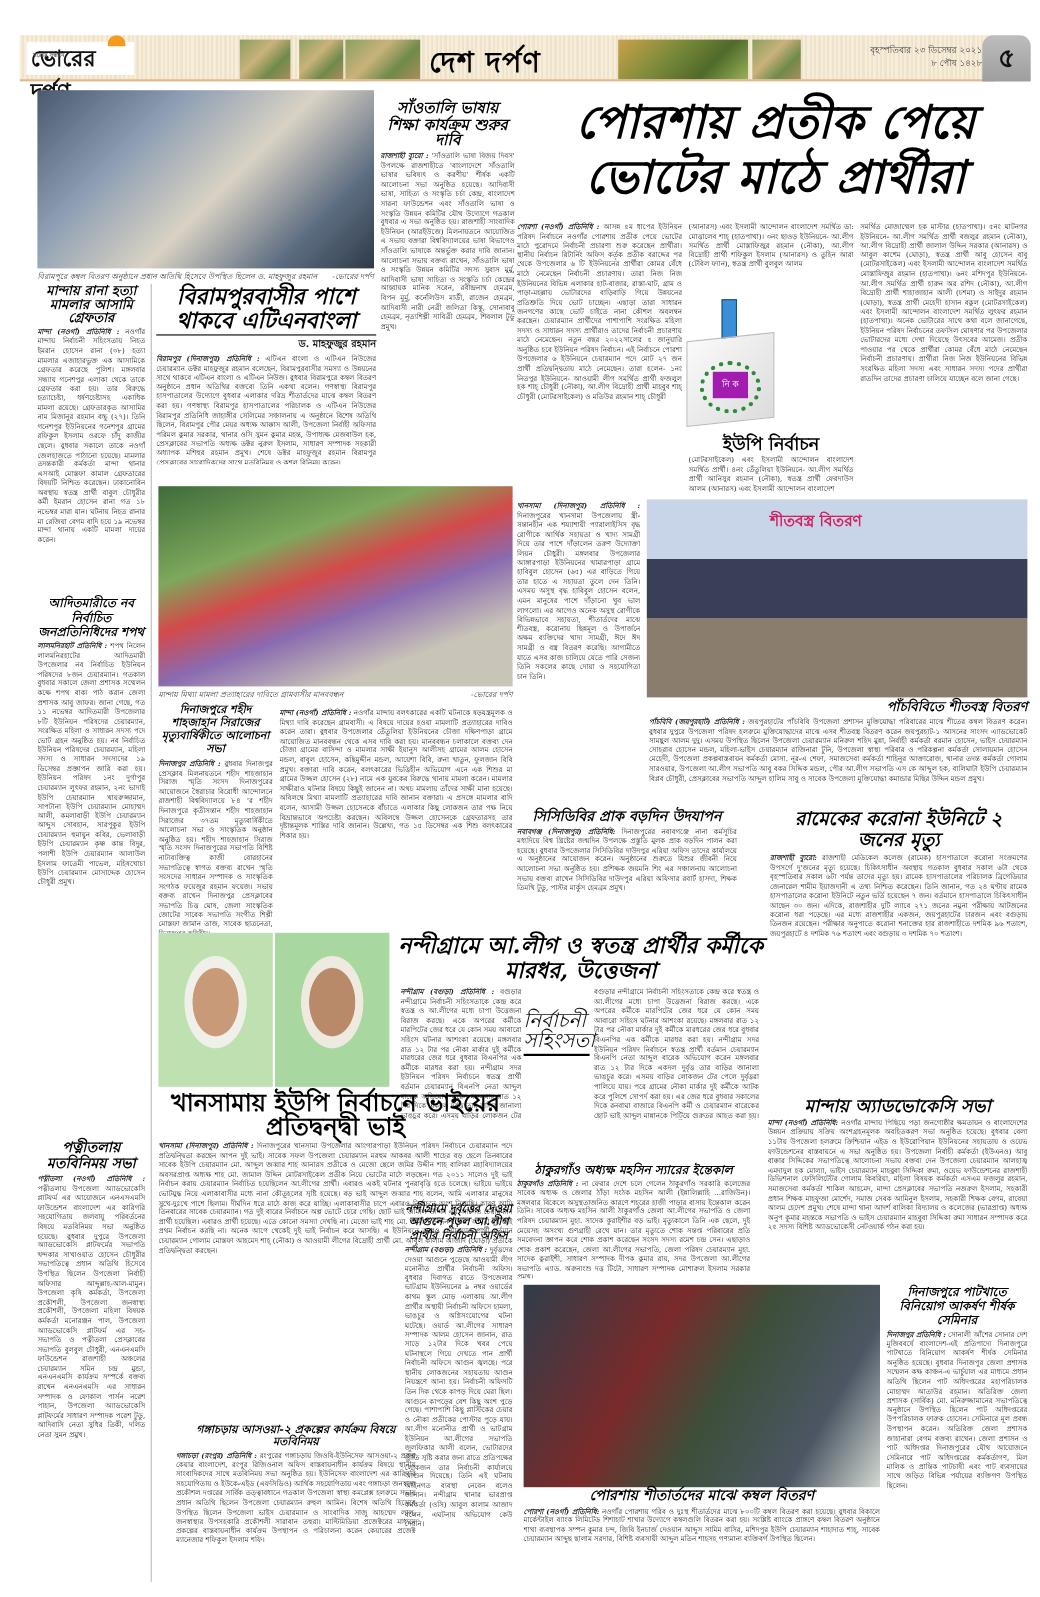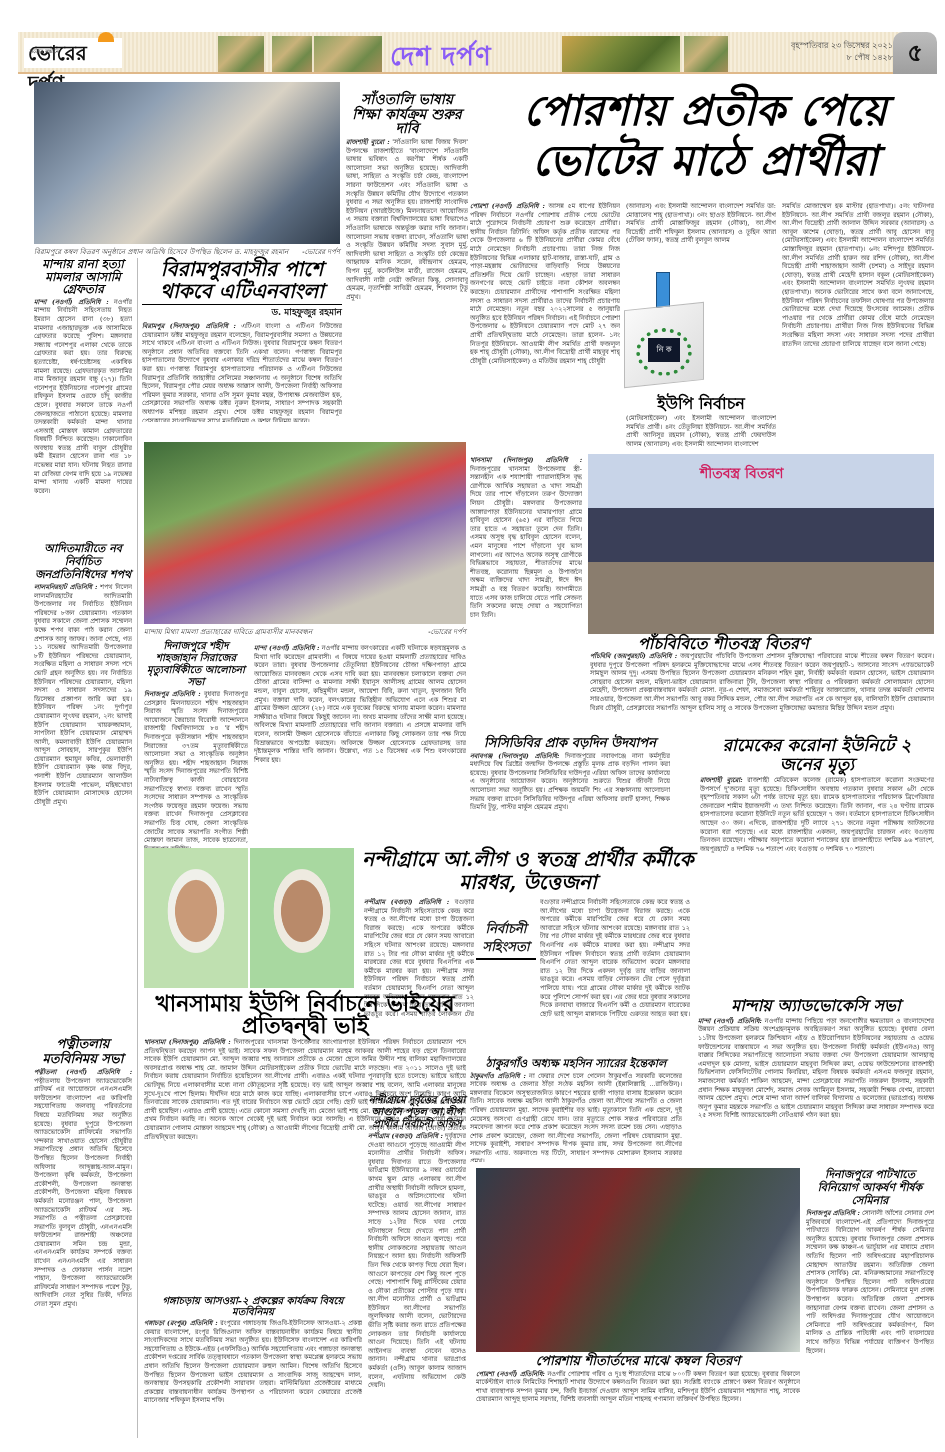--- a/index.html
+++ b/index.html
@@ -3,42 +3,42 @@
 <meta charset="utf-8">
 <style>
 *{box-sizing:border-box;margin:0;padding:0}
 body{width:945px;height:1452px;background:#fff;font-family:"DejaVu Serif",serif;color:#111;position:relative;overflow:hidden}
 .abs{position:absolute}
 .mast-right{left:18px;top:32px;width:886px;height:42px;background:repeating-linear-gradient(90deg,#f6eedb 0 2px,#efe4cb 2px 4px);border-bottom:2px solid #e0b98a}
 .logo{left:24px;top:38px;width:98px;height:30px;background:#fff;font-weight:bold;font-size:20px;line-height:30px;padding-left:4px;color:#111}
 .logo .sun{position:absolute;right:8px;top:-6px;width:16px;height:10px;border-radius:16px 16px 0 0;background:#f49a1c}
 .logo .tag{position:absolute;left:6px;top:-2px;font-size:5px;color:#555}
 .mast-photo{top:36px;height:36px;background:linear-gradient(135deg,#8aa060,#c9b27a 40%,#6f8a4a 70%,#a88f5a)}
-.section-title{left:390px;top:36px;font-size:26px;font-weight:bold;color:#8b5cf6;letter-spacing:1px}
+.section-title{left:390px;top:36px;font-size:26px;font-weight:bold;color:#000000;letter-spacing:1px}
 .date{left:768px;top:40px;font-size:8px;color:#444;text-align:right;width:125px;line-height:12px}
 .pageno{left:893px;top:32px;width:44px;height:42px;background:linear-gradient(#bdbdbd,#9e9e9e);border-radius:10px 10px 0 0;font-size:24px;font-weight:bold;text-align:center;line-height:42px}
 .photo{background:linear-gradient(135deg,#4a5a6e,#8fa0b4 30%,#d9d2c4 55%,#5e6e82 80%,#2e3a48)}
 .photo.green{background:linear-gradient(160deg,#3f6b3a,#7ea85c 30%,#d34a4a 45%,#8a6ab0 60%,#c9c4b8 80%)}
 .photo.face{background:radial-gradient(ellipse at 50% 45%,#c99a78 0 28%,#f0f0ea 29% 38%,#bfe0b0 39%)}
 .photo.event{background:linear-gradient(180deg,#c8d4e8 0 30%,#3a3f58 30% 60%,#8a7d6e 60%)}
 .photo.bank{background:linear-gradient(120deg,#2f3d4a,#7a2a2a 35%,#3d4f3a 55%,#4c5664 80%,#cfd8d0)}
 .caption{font-size:7px;font-style:italic;color:#333}
 .credit{font-size:7px;font-style:italic;color:#333;text-align:right}
 .h-big{font-weight:bold;text-align:center;line-height:1.05;color:#000}
 .h-it{font-style:italic}
 .body{font-size:6.4px;line-height:8.6px;color:#222;text-align:justify;overflow:hidden}
 .body b{font-weight:bold;font-style:italic}
 .rule{background:#000;height:2px}
 .vrule{background:#bbb;width:1px}
 .ballot{left:614px;top:266px;width:94px;height:126px}
 .ballot .box{position:absolute;left:10px;top:40px;width:80px;height:78px;background:linear-gradient(135deg,#fafafa,#dcdcdc);border:1px solid #bbb;transform:skewY(-6deg)}
 .ballot .card{position:absolute;left:42px;top:6px;width:14px;height:36px;background:#3a8fd8;border:1px solid #1a4f80}
 .ballot .wreath{position:absolute;left:22px;top:62px;width:56px;height:48px;border:4px dotted #2e8b3a;border-radius:50%}
-.ballot .red{position:absolute;left:34px;top:72px;width:32px;height:24px;background:#0f172a;color:#fff;font-size:8px;text-align:center;line-height:24px}
-.side-box{font-weight:bold;font-size:13px;text-align:center;font-style:italic;line-height:18px}
+.ballot .red{position:absolute;left:34px;top:72px;width:32px;height:24px;background:#a21caf;color:#fff;font-size:8px;text-align:center;line-height:24px}
+.side-box{font-weight:normal;font-size:18px;text-align:left;font-style:italic;line-height:18px}
 </style>
 </head>
 <body>
 
 <div class="abs mast-right"></div>
 <div class="abs logo">
   <span class="tag">সত্যের সন্ধানে</span>
   <span class="sun"></span>
   <span>ভোরের দর্পণ</span>
 </div>
@@ -93,21 +93,21 @@
 <div class="abs credit" style="left:400px;top:626px;width:66px">-ভোরের দর্পণ</div>
 
 <div class="abs" style="left:470px;top:454px;width:112px">
   <div class="body" style="height:186px;margin-top:2px"><b>খানসামা (দিনাজপুর) প্রতিনিধি :</b> <span>দিনাজপুরের খানসামা উপজেলায় স্ত্রী-সন্তানহীন এক শয্যাশায়ী প্যারালাইসিস বৃদ্ধ রোগীকে আর্থিক সহায়তা ও খাদ্য সামগ্রী দিয়ে তার পাশে দাঁড়ালেন তরুণ উদ্যোক্তা লিয়ন চৌধুরী। মঙ্গলবার উপজেলার আঙ্গারপাড়া ইউনিয়নের খামারপাড়া গ্রামে হাবিবুল হোসেন (৬৫) এর বাড়িতে গিয়ে তার হাতে এ সহায়তা তুলে দেন তিনি। এসময় অসুস্থ বৃদ্ধ হাবিবুল হোসেন বলেন, এমন মানুষের পাশে দাঁড়ানো খুব ভাল লাগলো। এর আগেও অনেক অসুস্থ রোগীকে বিভিন্নভাবে সহায়তা, শীতার্তদের মাঝে শীতবস্ত্র, করোনায় ছিন্নমূল ও উপার্জনে অক্ষম ব্যক্তিদের খাদ্য সামগ্রী, ঈদে ঈদ সামগ্রী ও বস্ত্র বিতরণ করেছি। আগামীতে যাতে এসব কাজ চালিয়ে যেতে পারি সেজন্য তিনি সকলের কাছে দোয়া ও সহযোগিতা চান তিনি।</span></div>
 </div>
 
 <div class="abs photo event" style="left:588px;top:454px;width:346px;height:180px"></div>
 <div class="abs" style="left:700px;top:462px;font-size:14px;font-weight:bold;color:#d02060">শীতবস্ত্র বিতরণ</div>
 
 <div class="abs" style="left:588px;top:636px;width:346px">
-  <div class="h-big h-it" style="font-size:16px;text-align:left;padding-left:50px">পাঁচবিবিতে শীতবস্ত্র বিতরণ</div>
+  <div class="h-big h-it" style="font-size:12px;text-align:right;padding-left:50px">পাঁচবিবিতে শীতবস্ত্র বিতরণ</div>
 </div>
 <div class="abs body" style="left:590px;top:652px;width:344px;height:82px"><b>পাঁচবিবি (জয়পুরহাট) প্রতিনিধি :</b> <span>জয়পুরহাটের পাঁচবিবি উপজেলা প্রশাসন মুক্তিযোদ্ধা পরিবারের মাঝে শীতের কম্বল বিতরণ করেন। বুধবার দুপুরে উপজেলা পরিষদ হলরুমে মুক্তিযোদ্ধাদের মাঝে এসব শীতবস্ত্র বিতরণ করেন জয়পুরহাট-১ আসনের সাংসদ এ্যাডভোকেট সামছুল আলম দুদু। এসময় উপস্থিত ছিলেন উপজেলা চেয়ারম্যান মনিরুল শহিদ মুন্না, নির্বাহী কর্মকর্তা বরমান হোসেন, ভাইস চেয়ারম্যান সোহরাব হোসেন মন্ডল, মহিলা-ভাইস চেয়ারম্যান রাজিনারা টুনি, উপজেলা স্বাস্থ্য পরিবার ও পরিকল্পনা কর্মকর্তা সোলায়মান হোসেন মেহেদী, উপজেলা প্রকল্পবাস্তবায়ন কর্মকর্তা মোসা. নূর-এ শেফা, সমাজসেবা কর্মকর্তা শাহিনুর আক্তারোজ, থানার তদন্ত কর্মকর্তা গোলাম সারওয়ার, উপজেলা আ.লীগ সভাপতি আবু বকর সিদ্দিক মন্ডল, পৌর আ.লীগ সভাপতি এস কে আব্দুল হক, বালিঘাটা ইউপি চেয়ারম্যান বিপ্লব চৌধুরী, প্রেসক্লাবের সভাপতি আব্দুল হালিম সাবু ও সাবেক উপজেলা মুক্তিযোদ্ধা কমান্ডার মিছির উদ্দিন মন্ডল প্রমুখ।</span></div>
 
 <div class="abs" style="left:34px;top:542px;width:98px">
   <div class="h-big h-it" style="font-size:11px;line-height:13px">আদিতমারীতে নব নির্বাচিত জনপ্রতিনিধিদের শপথ</div>
   <div class="body" style="height:380px;margin-top:2px"><b>লালমনিরহাট প্রতিনিধি :</b> <span>শপথ নিলেন লালমনিরহাটের আদিতমারী উপজেলার নব নির্বাচিত ইউনিয়ন পরিষদের ৮জন চেয়ারম্যান। গতকাল বুধবার সকালে জেলা প্রশাসক সম্মেলন কক্ষে শপথ বাক্য পাঠ করান জেলা প্রশাসক আবু জাফর। জানা গেছে, গত ১১ নভেম্বর আদিতমারী উপজেলার ৮টি ইউনিয়ন পরিষদের চেয়ারম্যান, সংরক্ষিত মহিলা ও সাধারন সদস্য পদে ভোট গ্রহন অনুষ্ঠিত হয়। নব নির্বাচিত ইউনিয়ন পরিষদের চেয়ারম্যান, মহিলা সদস্য ও সাধারন সদস্যদের ১৯ ডিসেম্বর প্রজ্ঞাপন জারি করা হয়। ইউনিয়ন পরিষদ ১নং দুর্গাপুর চেয়ারম্যান লুৎফর রহমান, ২নং ভাদাই ইউপি চেয়ারম্যান খায়রুজ্জামান, সাপটানা ইউপি চেয়ারম্যান মোহাম্মদ আলী, কমলাবাড়ী ইউপি চেয়ারম্যান আব্দুস সোবহান, সারপুকুর ইউপি চেয়ারম্যান হুমায়ুন কবির, ভেলাবাড়ী ইউপি চেয়ারম্যান কৃষ্ণ কান্ত বিদুর, পলাশী ইউপি চেয়ারম্যান আলাউল ইসলাম ফাতেমী পাভেল, মহিষখোচা ইউপি চেয়ারম্যান মোসাদ্দেক হোসেন চৌধুরী প্রমুখ।</span></div>
 </div>
 
 <div class="abs" style="left:144px;top:640px;width:104px">
   <div class="h-big h-it" style="font-size:10px;line-height:12px">দিনাজপুরে শহীদ শাহজাহান সিরাজের মৃত্যুবার্ষিকীতে আলোচনা সভা</div>
@@ -159,21 +159,21 @@
 <div class="abs" style="left:34px;top:1036px;width:98px">
   <div class="h-big h-it" style="font-size:13px;line-height:15px">পত্নীতলায় মতবিনিময় সভা</div>
   <div class="body" style="height:382px;margin-top:2px"><b>পত্নীতলা (নওগাঁ) প্রতিনিধি :</b> <span>পত্নীতলায় উপজেলা অ্যাডভোকেসি প্লাটফর্ম এর আয়োজনে এনএসএমসি ফাউন্ডেশন বাংলাদেশ এর কারিগরি সহযোগিতায় জলবায়ু পরিবর্তনের বিষয়ে মতবিনিময় সভা অনুষ্ঠিত হয়েছে। বুধবার দুপুরে উপজেলা অ্যাডভোকেসি প্লাটফর্মের সভাপতি খন্দকার সাখাওয়াত হোসেন চৌধুরীর সভাপতিত্বে প্রধান অতিথি হিসেবে উপস্থিত ছিলেন উপজেলা নির্বাহী অফিসার আব্দুল্লাহ-আল-মামুন। উপজেলা কৃষি কর্মকর্তা, উপজেলা প্রকৌশলী, উপজেলা জনস্বাস্থ্য প্রকৌশলী, উপজেলা মহিলা বিষয়ক কর্মকর্তা মনোরঞ্জন পাল, উপজেলা অ্যাডভোকেসি প্লাটফর্ম এর সহ-সভাপতি ও পত্নীতলা প্রেসক্লাবের সভাপতি বুলবুল চৌধুরী, এনএনএমসি ফাউন্ডেশন রাজশাহী অঞ্চলের চেয়ারম্যান সমিন চন্দ্র মুন্ডা, এনএনএমসি কার্যক্রম সম্পর্কে বক্তব্য রাখেন এনএনএমসি এর সাধারন সম্পাদক ও ফোকাল পার্সন নরেশ পাহান, উপজেলা অ্যাডভোকেসি প্লাটফর্মের সাধারণ সম্পাদক পরেশ টুডু, আদিবাসি নেতা সুধির তিকী, দলিত নেতা সুমন প্রমুখ।</span></div>
 </div>
 
 <div class="abs" style="left:368px;top:1094px;width:98px">
   <div class="h-big h-it" style="font-size:10px;line-height:12px">নন্দীগ্রামে দুর্বৃত্তের দেওয়া আগুনে পুড়ল আ.লীগ প্রার্থীর নির্বাচনী অফিস</div>
   <div class="body" style="height:300px;margin-top:2px"><b>নন্দীগ্রাম (বগুড়া) প্রতিনিধি :</b> <span>দুর্বৃত্তদের দেওয়া আগুনে পুড়েছে আওয়ামী লীগ মনোনীত প্রার্থীর নির্বাচনী অফিস। বুধবার দিবাগত রাতে উপজেলার ভাটগ্রাম ইউনিয়নের ৯ নম্বর ওয়ার্ডের কাথম স্কুল মোড় এলাকায় আ.লীগ প্রার্থীর অস্থায়ী নির্বাচনী অফিসে হামলা, ভাঙচুর ও অগ্নিসংযোগের ঘটনা ঘটেছে। ওয়ার্ড আ.লীগের সাধারণ সম্পাদক আলম হোসেন জানান, রাত সাড়ে ১২টার দিকে খবর পেয়ে ঘটনাস্থলে গিয়ে দেখতে পান প্রার্থী নির্বাচনী অফিসে আগুন জ্বলছে। পরে স্থানীয় লোকজনের সহায়তায় আগুন নিয়ন্ত্রণে আনা হয়। নির্বাচনী অফিসটি তিন দিক থেকে কাপড় দিয়ে ঘেরা ছিল। আগুনে কাপড়ের বেশ কিছু অংশ পুড়ে গেছে। পাশাপাশি কিছু প্লাস্টিকের চেয়ার ও নৌকা প্রতীকের পোস্টার পুড়ে যায়। আ.লীগ মনোনীত প্রার্থী ও ভাটগ্রাম ইউনিয়ন আ.লীগের সভাপতি জুলফিকার আলী বলেন, ভোটারদের ভীতি সৃষ্টি করার জন্য রাতে প্রতিপক্ষের লোকজন তার নির্বাচনী কার্যালয়ে আগুন দিয়েছে। তিনি এই ঘটনায় আইনগত ব্যবস্থা নেবেন বলেও জানান। নন্দীগ্রাম থানার ভারপ্রাপ্ত কর্মকর্তা (ওসি) আবুল কালাম আজাদ বলেন, এঘটনায় অভিযোগ কেউ দেয়নি।</span></div>
 </div>
 
-<div class="abs" style="left:144px;top:1296px;width:218px">
+<div class="abs" style="left:160px;top:1296px;width:218px">
   <div class="h-big h-it" style="font-size:10px">গঙ্গাচড়ায় আসওয়া-২ প্রকল্পের কার্যক্রম বিষয়ে মতবিনিময়</div>
   <div class="body" style="height:120px;margin-top:2px"><b>গঙ্গাচড়া (রংপুর) প্রতিনিধি :</b> <span>রংপুরের গঙ্গাচড়ায় জিওবি-ইউনিসেফ আসওয়া-২ প্রকল্প কেয়ার বাংলাদেশ, রংপুর রিজিওনাল অফিস বাস্তবায়নাধীন কার্যক্রম বিষয়ে স্থানীয় সাংবাদিকদের সাথে মতবিনিময় সভা অনুষ্ঠিত হয়। ইউনিসেফ বাংলাদেশ এর কারিগরি সহযোগিতায় ও ইউকে-এইড (এফসিডিও) আর্থিক সহযোগিতায় এবং গঙ্গাচড়া জনস্বাস্থ্য প্রকৌশল দপ্তরের সার্বিক তত্ত্বাবধানে গতকাল উপজেলা স্বাস্থ্য কমপ্লেক্স হলরুমে সভায় প্রধান অতিথি ছিলেন উপজেলা চেয়ারম্যান রুহুল আমিন। বিশেষ অতিথি হিসেবে উপস্থিত ছিলেন উপজেলা ভাইস চেয়ারম্যান ও সাংবাদিক সাজু আহম্মেদ লাল, জনস্বাস্থ্যর উপসহকারি প্রকৌশলী সারাবান তহুরা। মাল্টিমিডিয়া প্রজেক্টরের মাধ্যমে প্রকল্পের বাস্তবায়নাধীন কার্যক্রম উপস্থাপন ও পরিচালনা করেন কেয়ারের প্রজেক্ট ম্যানেজার শফিকুল ইসলাম শফি।</span></div>
 </div>
 
 <div class="abs photo bank" style="left:476px;top:1168px;width:324px;height:184px"></div>
 
 <div class="abs" style="left:806px;top:1168px;width:128px">
   <div class="h-big h-it" style="font-size:11px;line-height:13px">দিনাজপুরে পাটখাতে বিনিয়োগ আকর্ষণ শীর্ষক সেমিনার</div>
   <div class="body" style="height:240px;margin-top:2px"><b>দিনাজপুর প্রতিনিধি :</b> <span>সোনালী আঁশের সোনার দেশ মুজিববর্ষে বাংলাদেশ-এই প্রতিপাদ্যে দিনাজপুরে পাটখাতে বিনিয়োগ আকর্ষণ শীর্ষক সেমিনার অনুষ্ঠিত হয়েছে। বুধবার দিনাজপুর জেলা প্রশাসক সম্মেলন কক্ষ কাঞ্চন-এ ভার্চুয়াল এর মাধ্যমে প্রধান অতিথি ছিলেন পাট অধিদপ্তরের মহাপরিচালক মোহাম্মদ আতাউর রহমান। অতিরিক্ত জেলা প্রশাসক (সার্বিক) মো. মনিরুজ্জামানের সভাপতিত্বে অনুষ্ঠানে উপস্থিত ছিলেন পাট অধিদপ্তরের উপপরিচালক ফারুক হোসেন। সেমিনারে মূল প্রবন্ধ উপস্থাপন করেন। অতিরিক্ত জেলা প্রশাসক জাহানারা বেগম বক্তব্য রাখেন। জেলা প্রশাসন ও পাট অধিদপ্তর দিনাজপুরের যৌথ আয়োজনে সেমিনারে পাট অধিদপ্তরের কর্মকর্তাগণ, মিল মালিক ও প্রান্তিক পাটচাষী এবং পাট ব্যবসায়ের সাথে জড়িত বিভিন্ন পর্যায়ের ব্যক্তিগণ উপস্থিত ছিলেন।</span></div>
 </div>

